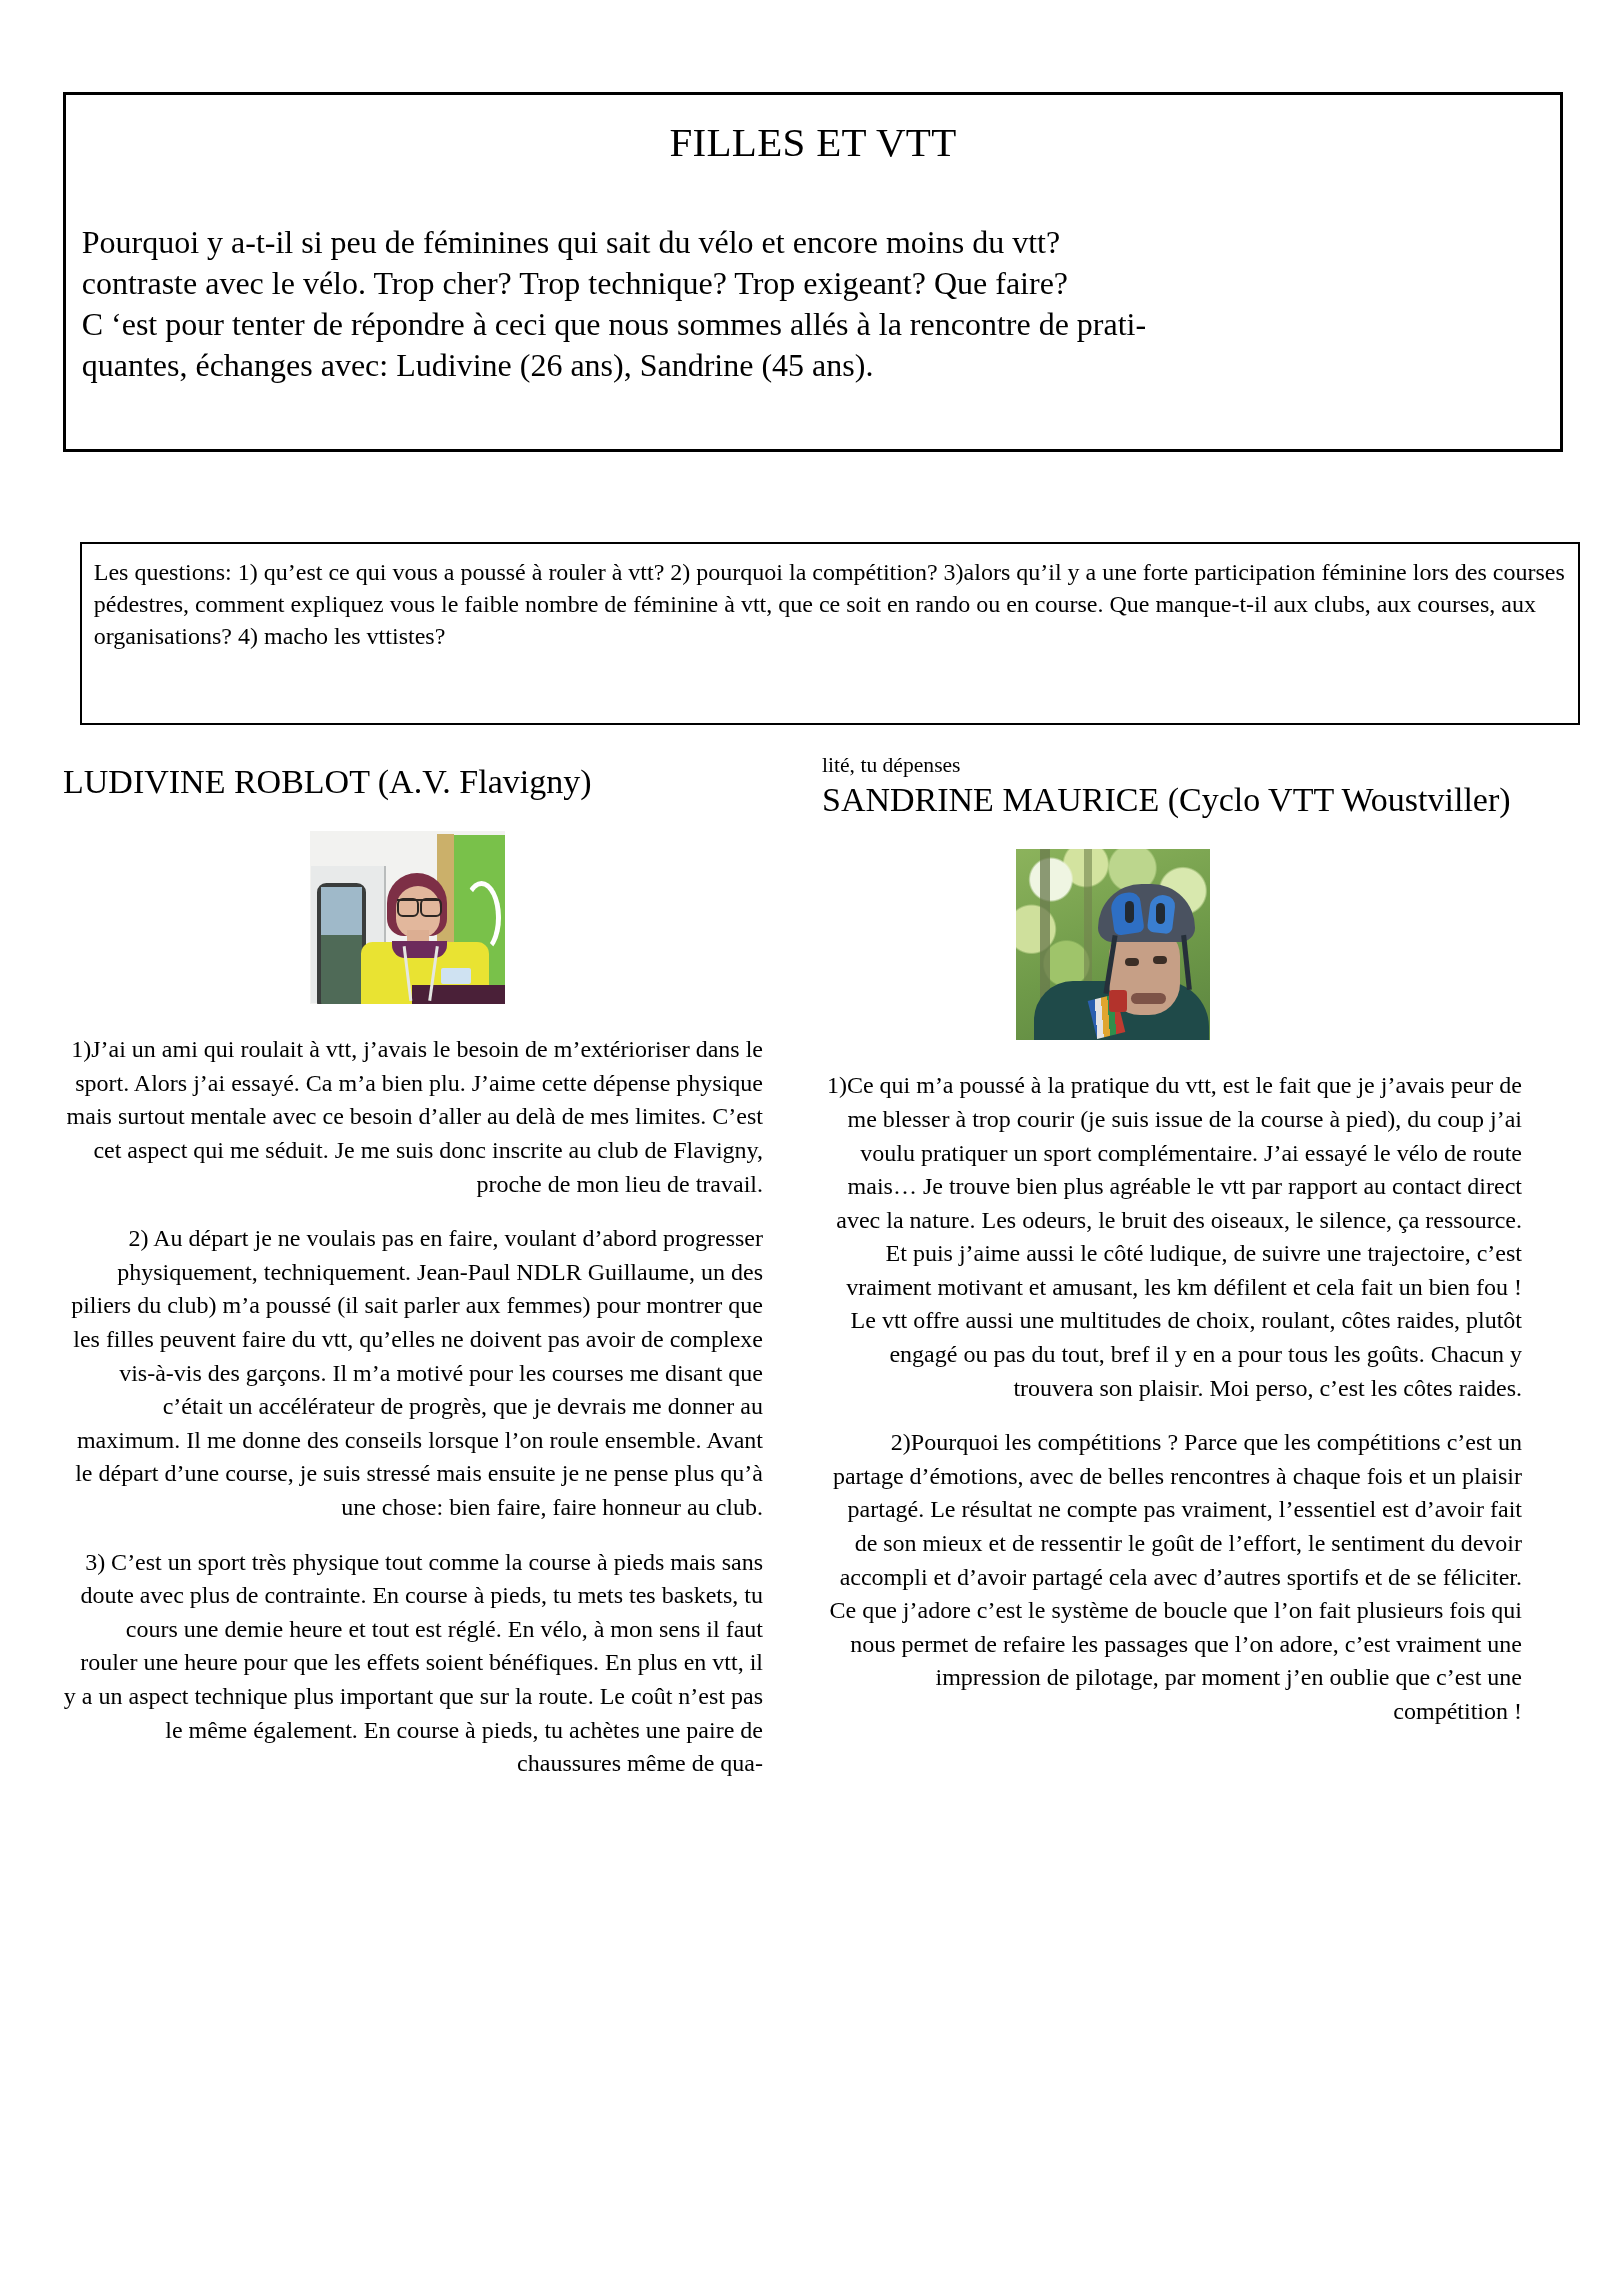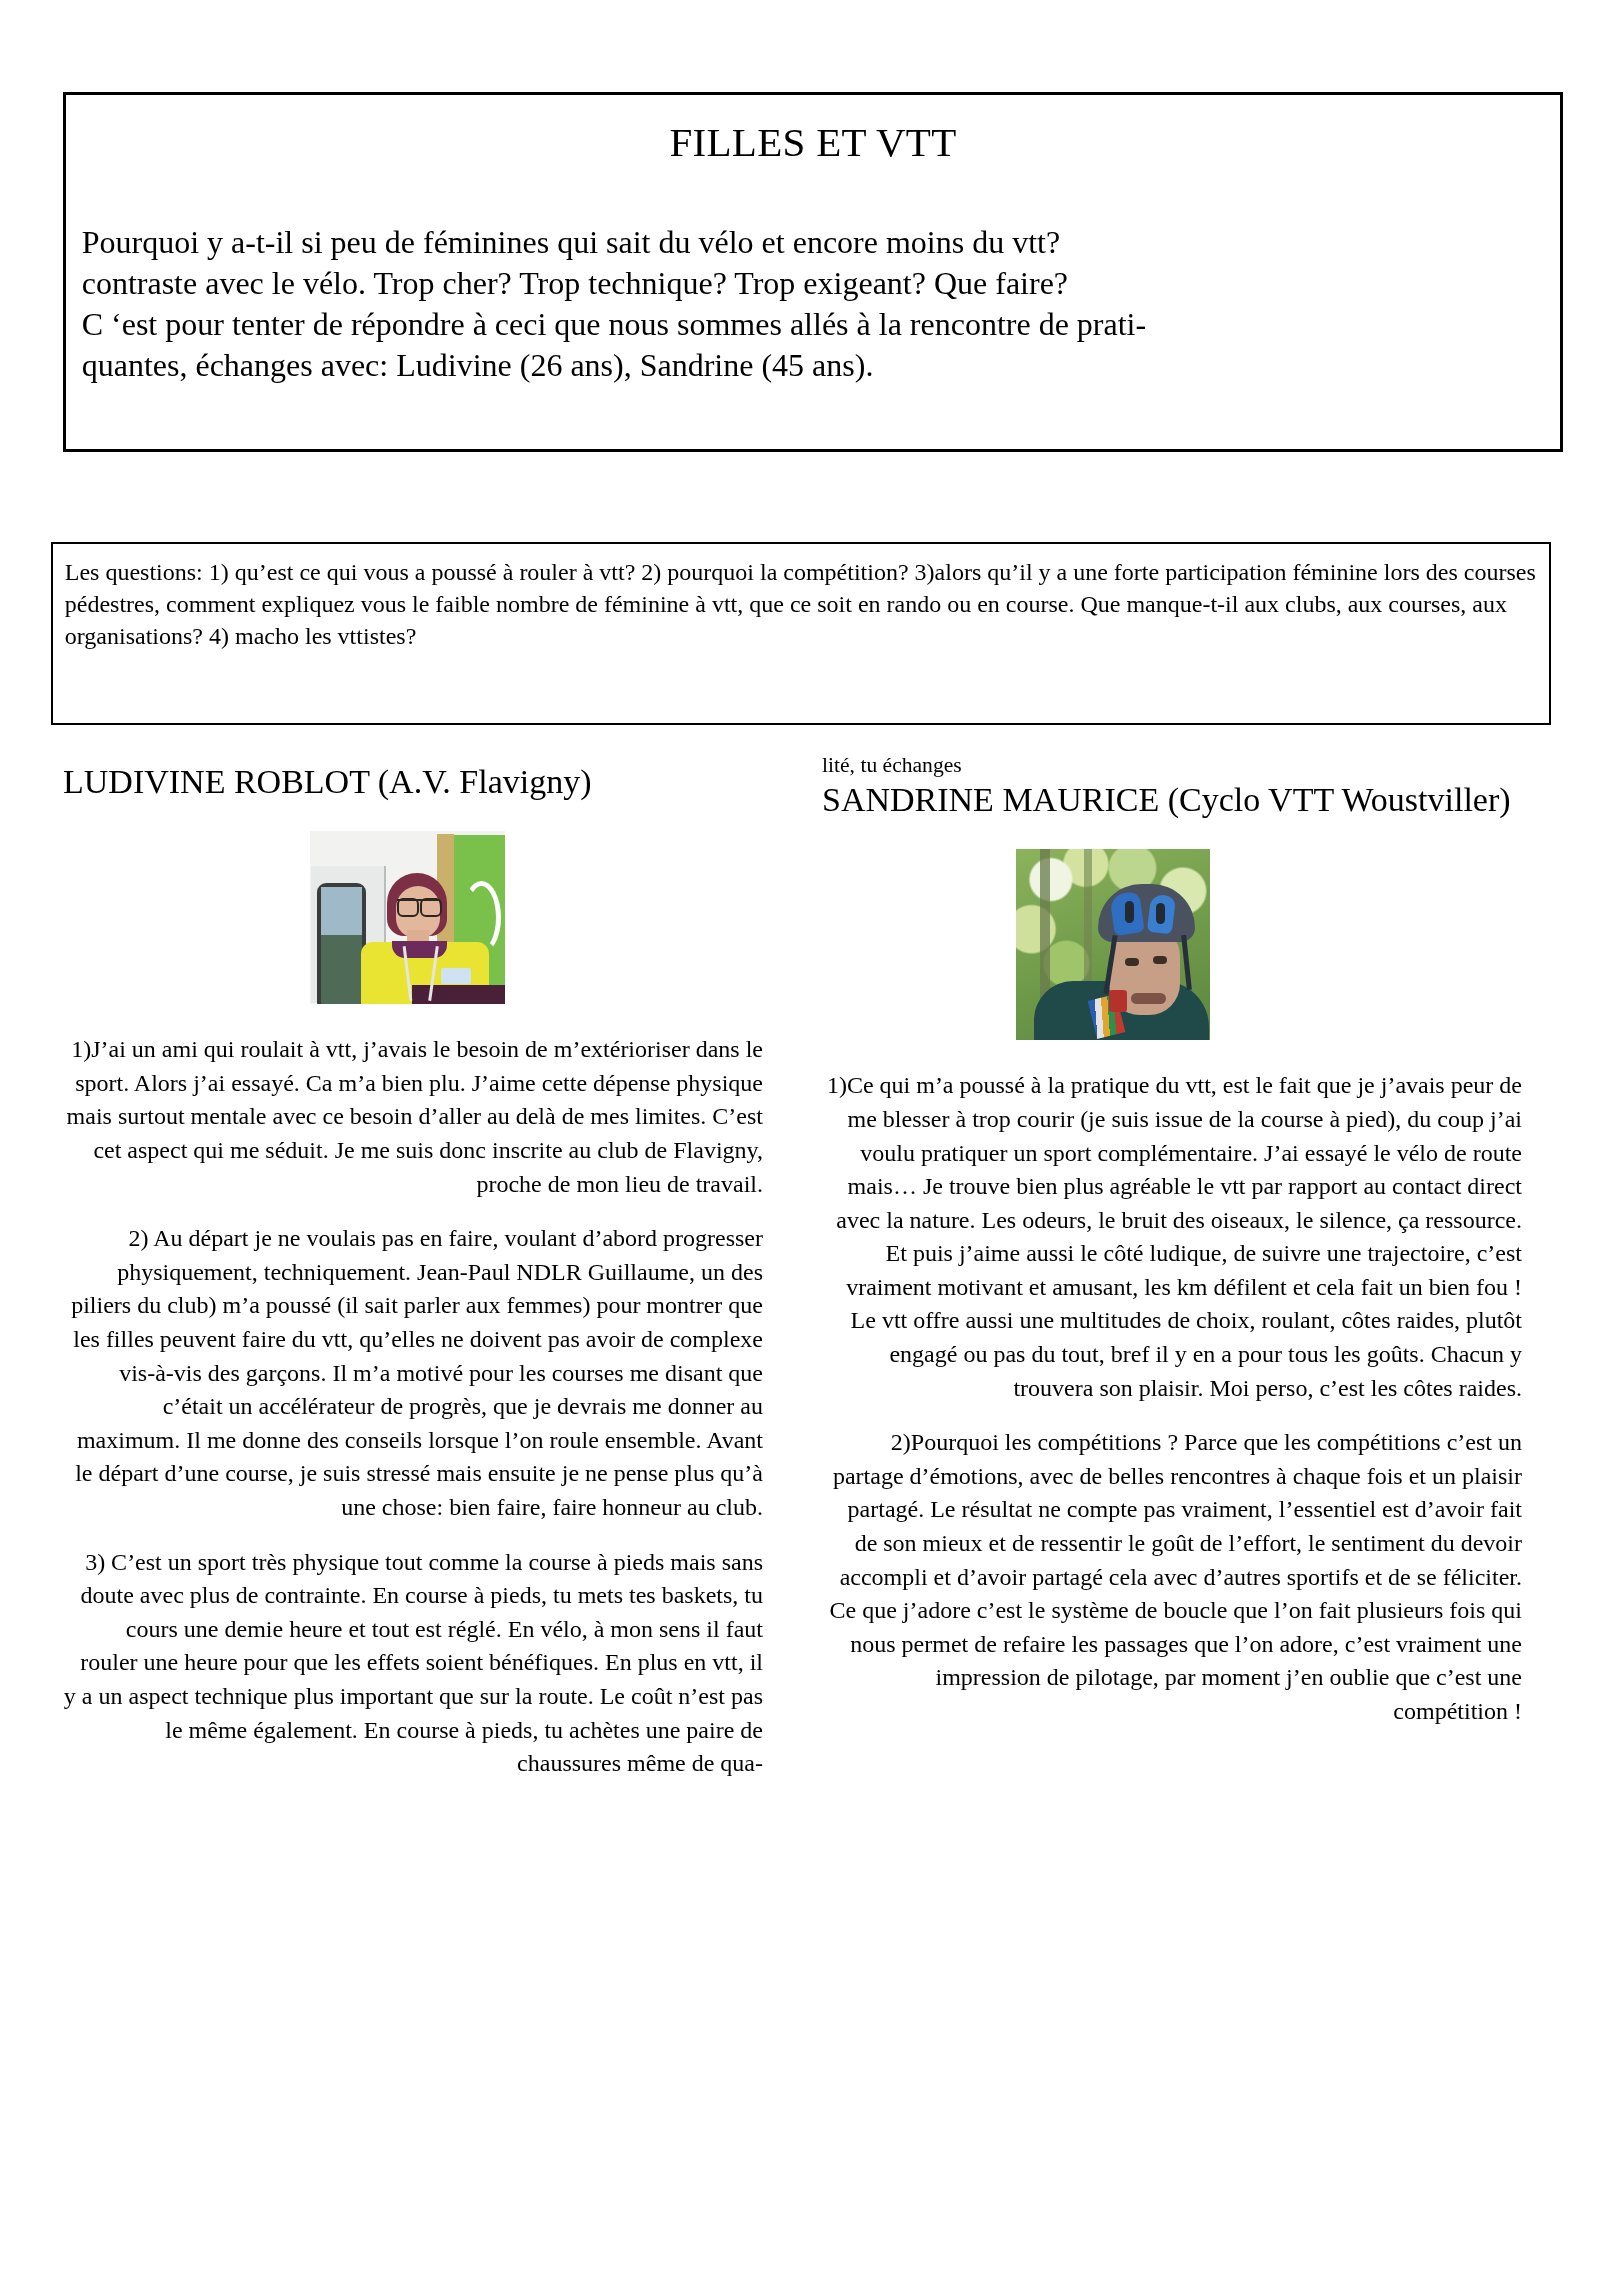--- a/index.html
+++ b/index.html
@@ -47,21 +47,21 @@
     margin: 58px 15.7px 0 15.7px;
     font-size: 32px;
     line-height: 1.28;
     text-align: left;
   }
   .intro-line { display: block; white-space: pre-wrap; }
 
   
   .questions-box {
     position: absolute;
-    left: 51px;
+    left: 80px;
     top: 542px;
     width: 1500px;
     height: 183px;
     border: 2.6px solid #000000;
     box-sizing: border-box;
     background: #ffffff;
   }
   .questions-text {
     margin: 13px 11.8px 0 11.8px;
     font-size: 24px;
@@ -226,21 +226,21 @@
       </div>
 
       <div class="body-text para-left" style="margin-top:29px;">
         <p>1)J’ai un ami qui roulait à vtt, j’avais le besoin de m’extérioriser dans le sport. Alors j’ai essayé. Ca m’a bien plu. J’aime cette dépense physique mais surtout mentale avec ce besoin d’aller au delà de mes limites. C’est cet aspect qui me séduit. Je me suis donc inscrite au club de Flavigny, proche de mon lieu de travail.</p>
         <p>2) Au départ je ne voulais pas en faire, voulant d’abord progresser physiquement, techniquement. Jean-Paul NDLR Guillaume, un des piliers du club) m’a poussé (il sait parler aux femmes) pour montrer que les filles peuvent faire du vtt, qu’elles ne doivent pas avoir de complexe vis-à-vis des garçons. Il m’a motivé pour les courses me disant que c’était un accélérateur de progrès, que je devrais me donner au maximum. Il me donne des conseils lorsque l’on roule ensemble. Avant le départ d’une course, je suis stressé mais ensuite je ne pense plus qu’à une chose: bien faire, faire honneur au club.</p>
         <p>3) C’est un sport très physique tout comme la course à pieds mais sans doute avec plus de contrainte. En course à pieds, tu mets tes baskets, tu cours une demie heure et tout est réglé. En vélo, à mon sens il faut rouler une heure pour que les effets soient bénéfiques. En plus en vtt, il y a un aspect technique plus important que sur la route. Le coût n’est pas le même également. En course à pieds, tu achètes une paire de chaussures même de qua-</p>
       </div>
     </div>
 
     <div class="col col-right">
-      <p class="preline">lité, tu échanges</p>
+      <p class="preline">lité, tu dépenses</p>
       <h2 class="col-heading">SANDRINE MAURICE (Cyclo VTT Woustviller)</h2>
 
       <div class="photo-wrap right-photo">
         <div class="photo photo-sandrine">
           <div class="sp-forest"></div>
           <div class="sp-trunk1"></div>
           <div class="sp-trunk2"></div>
           <div class="sp-body"></div>
           <div class="sp-face"></div>
           <div class="sp-helmet"></div>

